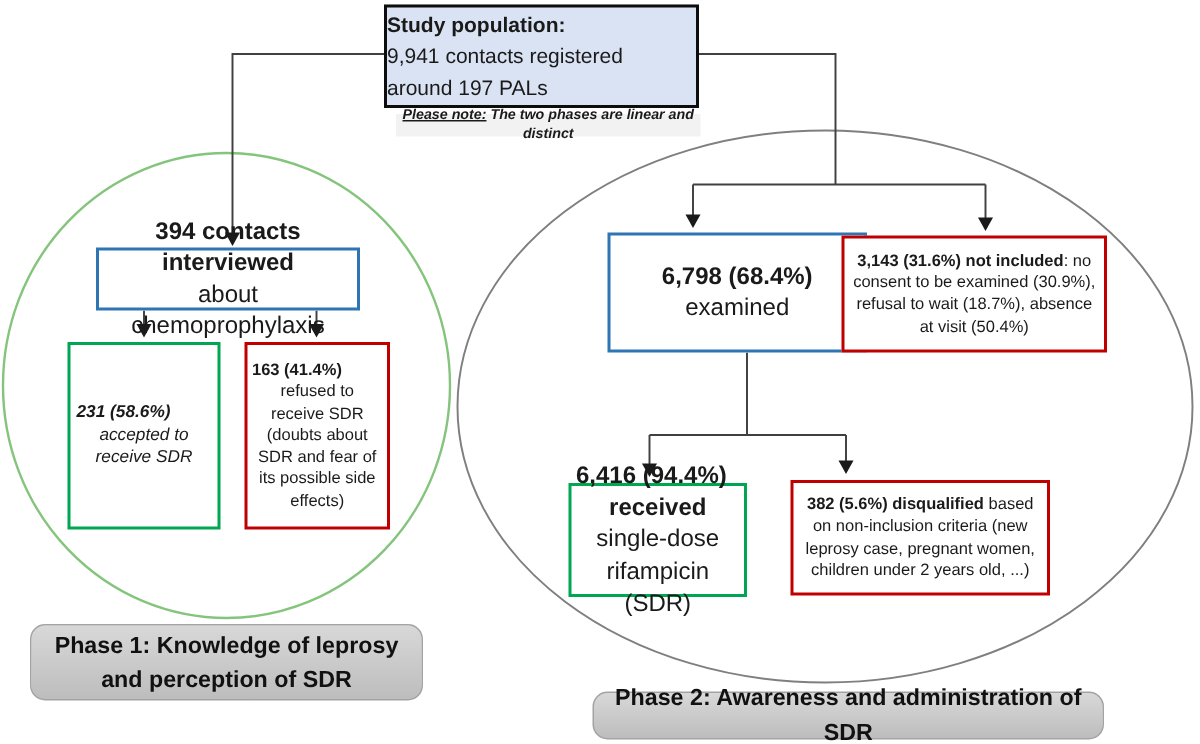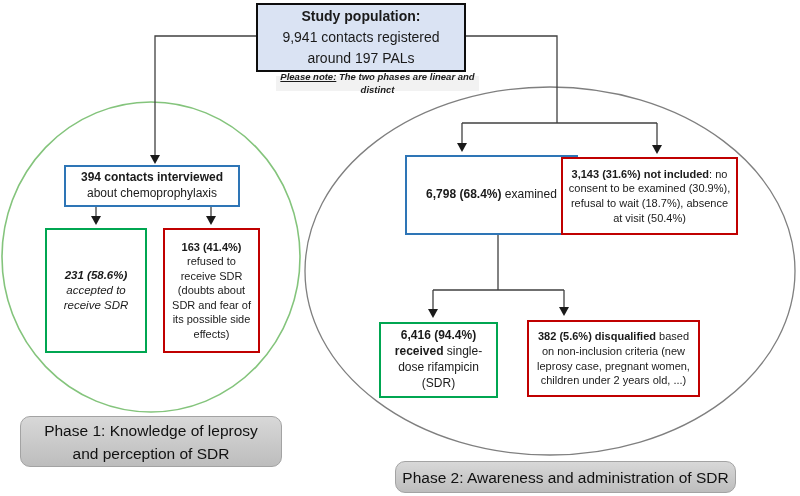--- a/index.html
+++ b/index.html
@@ -11,39 +11,39 @@
   }
   html,body{margin:0;padding:0;}
   body{font-family:"Liberation Sans",sans-serif;background:#fff;color:var(--ink);}
   .stage{position:relative;width:800px;height:496px;background:#fff;overflow:hidden;}
   svg.wires{position:absolute;left:0;top:0;width:800px;height:496px;}
   .ln{stroke:var(--line);stroke-width:1.3;fill:none;}
   .ah{fill:var(--arrow);stroke:none;}
   .circle-green{stroke:var(--circle_green);stroke-width:1.6;fill:none;}
   .ellipse-gray{stroke:var(--ellipse_gray);stroke-width:1.3;fill:none;}
   .node{position:absolute;box-sizing:border-box;display:flex;flex-direction:column;
-        align-items:center;justify-content:center;text-align:center;background:#fff;line-height:1.32;}
+        align-items:flex-start;justify-content:center;text-align:center;background:#fff;line-height:1.32;}
   .study{background:var(--study_fill);border:2.5px solid #0d0d0d;font-size:14px;line-height:21px;}
   .study .t{font-weight:bold;}
   .note{background:var(--note_fill);font-size:9.5px;font-style:italic;font-weight:bold;
         display:flex;align-items:center;justify-content:center;}
   .note .lead{text-decoration:underline;}
   .b-blue{border:2px solid var(--blue_border);}
   .b-blue-thick{border:2.5px solid var(--blue_border);margin-left:28px;}
   .b-green{border:2.5px solid var(--green_border);}
   .b-red{border:2.5px solid var(--red_border);}
-  .fs12{font-size:12px;}
+  .fs12{font-size:16px;}
   .fs115{font-size:11.5px;font-style:italic;}
   .fs11{font-size:11px;}
   b{font-weight:bold;}
   .phase{position:absolute;box-sizing:border-box;border-radius:10px;
          background:linear-gradient(var(--phase_fill_top),var(--phase_fill_bottom));
          border:1px solid var(--phase_border);
          display:flex;align-items:center;justify-content:center;text-align:center;
-         font-weight:normal;font-size:15.5px;line-height:23px;color:#111;}
+         font-weight:bold;font-size:15.5px;line-height:23px;color:#111;}
 </style>
 </head>
 <body>
 
 <div class="stage">
 
   <svg class="wires" viewBox="0 0 800 496">
 
     <ellipse class="circle-green" cx="151" cy="257" rx="149" ry="155"></ellipse>
     <ellipse class="ellipse-gray" cx="550" cy="271" rx="245" ry="184"></ellipse>
@@ -69,21 +69,21 @@
     <path class="ln" d="M564 290 V308"></path>
     <polygon class="ah" points="559,307 569,307 564,316"></polygon>
   </svg>
 
   <div class="node study" style="left:256px;top:3px;width:210px;height:69px;">
     <div class="t">Study population:</div>
     <div>9,941 contacts registered</div>
     <div>around 197 PALs</div>
   </div>
 
-  <div class="node note" style="left:264px;top:76px;width:203px;height:15px;margin-left:12px;">
+  <div class="node note" style="left:264px;top:76px;width:203px;height:15px;">
     <span><span class="lead">Please note:</span><span> The two phases are linear and distinct</span></span>
   </div>
 
   <div class="node b-blue fs12" style="left:64px;top:165px;width:176px;height:42px;">
     <div><b>394 contacts interviewed</b></div>
     <div>about chemoprophylaxis</div>
   </div>
 
   <div class="node b-green fs115" style="left:45px;top:228px;width:102px;height:125px;padding:0 4px;">
     <div><b>231 (58.6%)</b></div>

